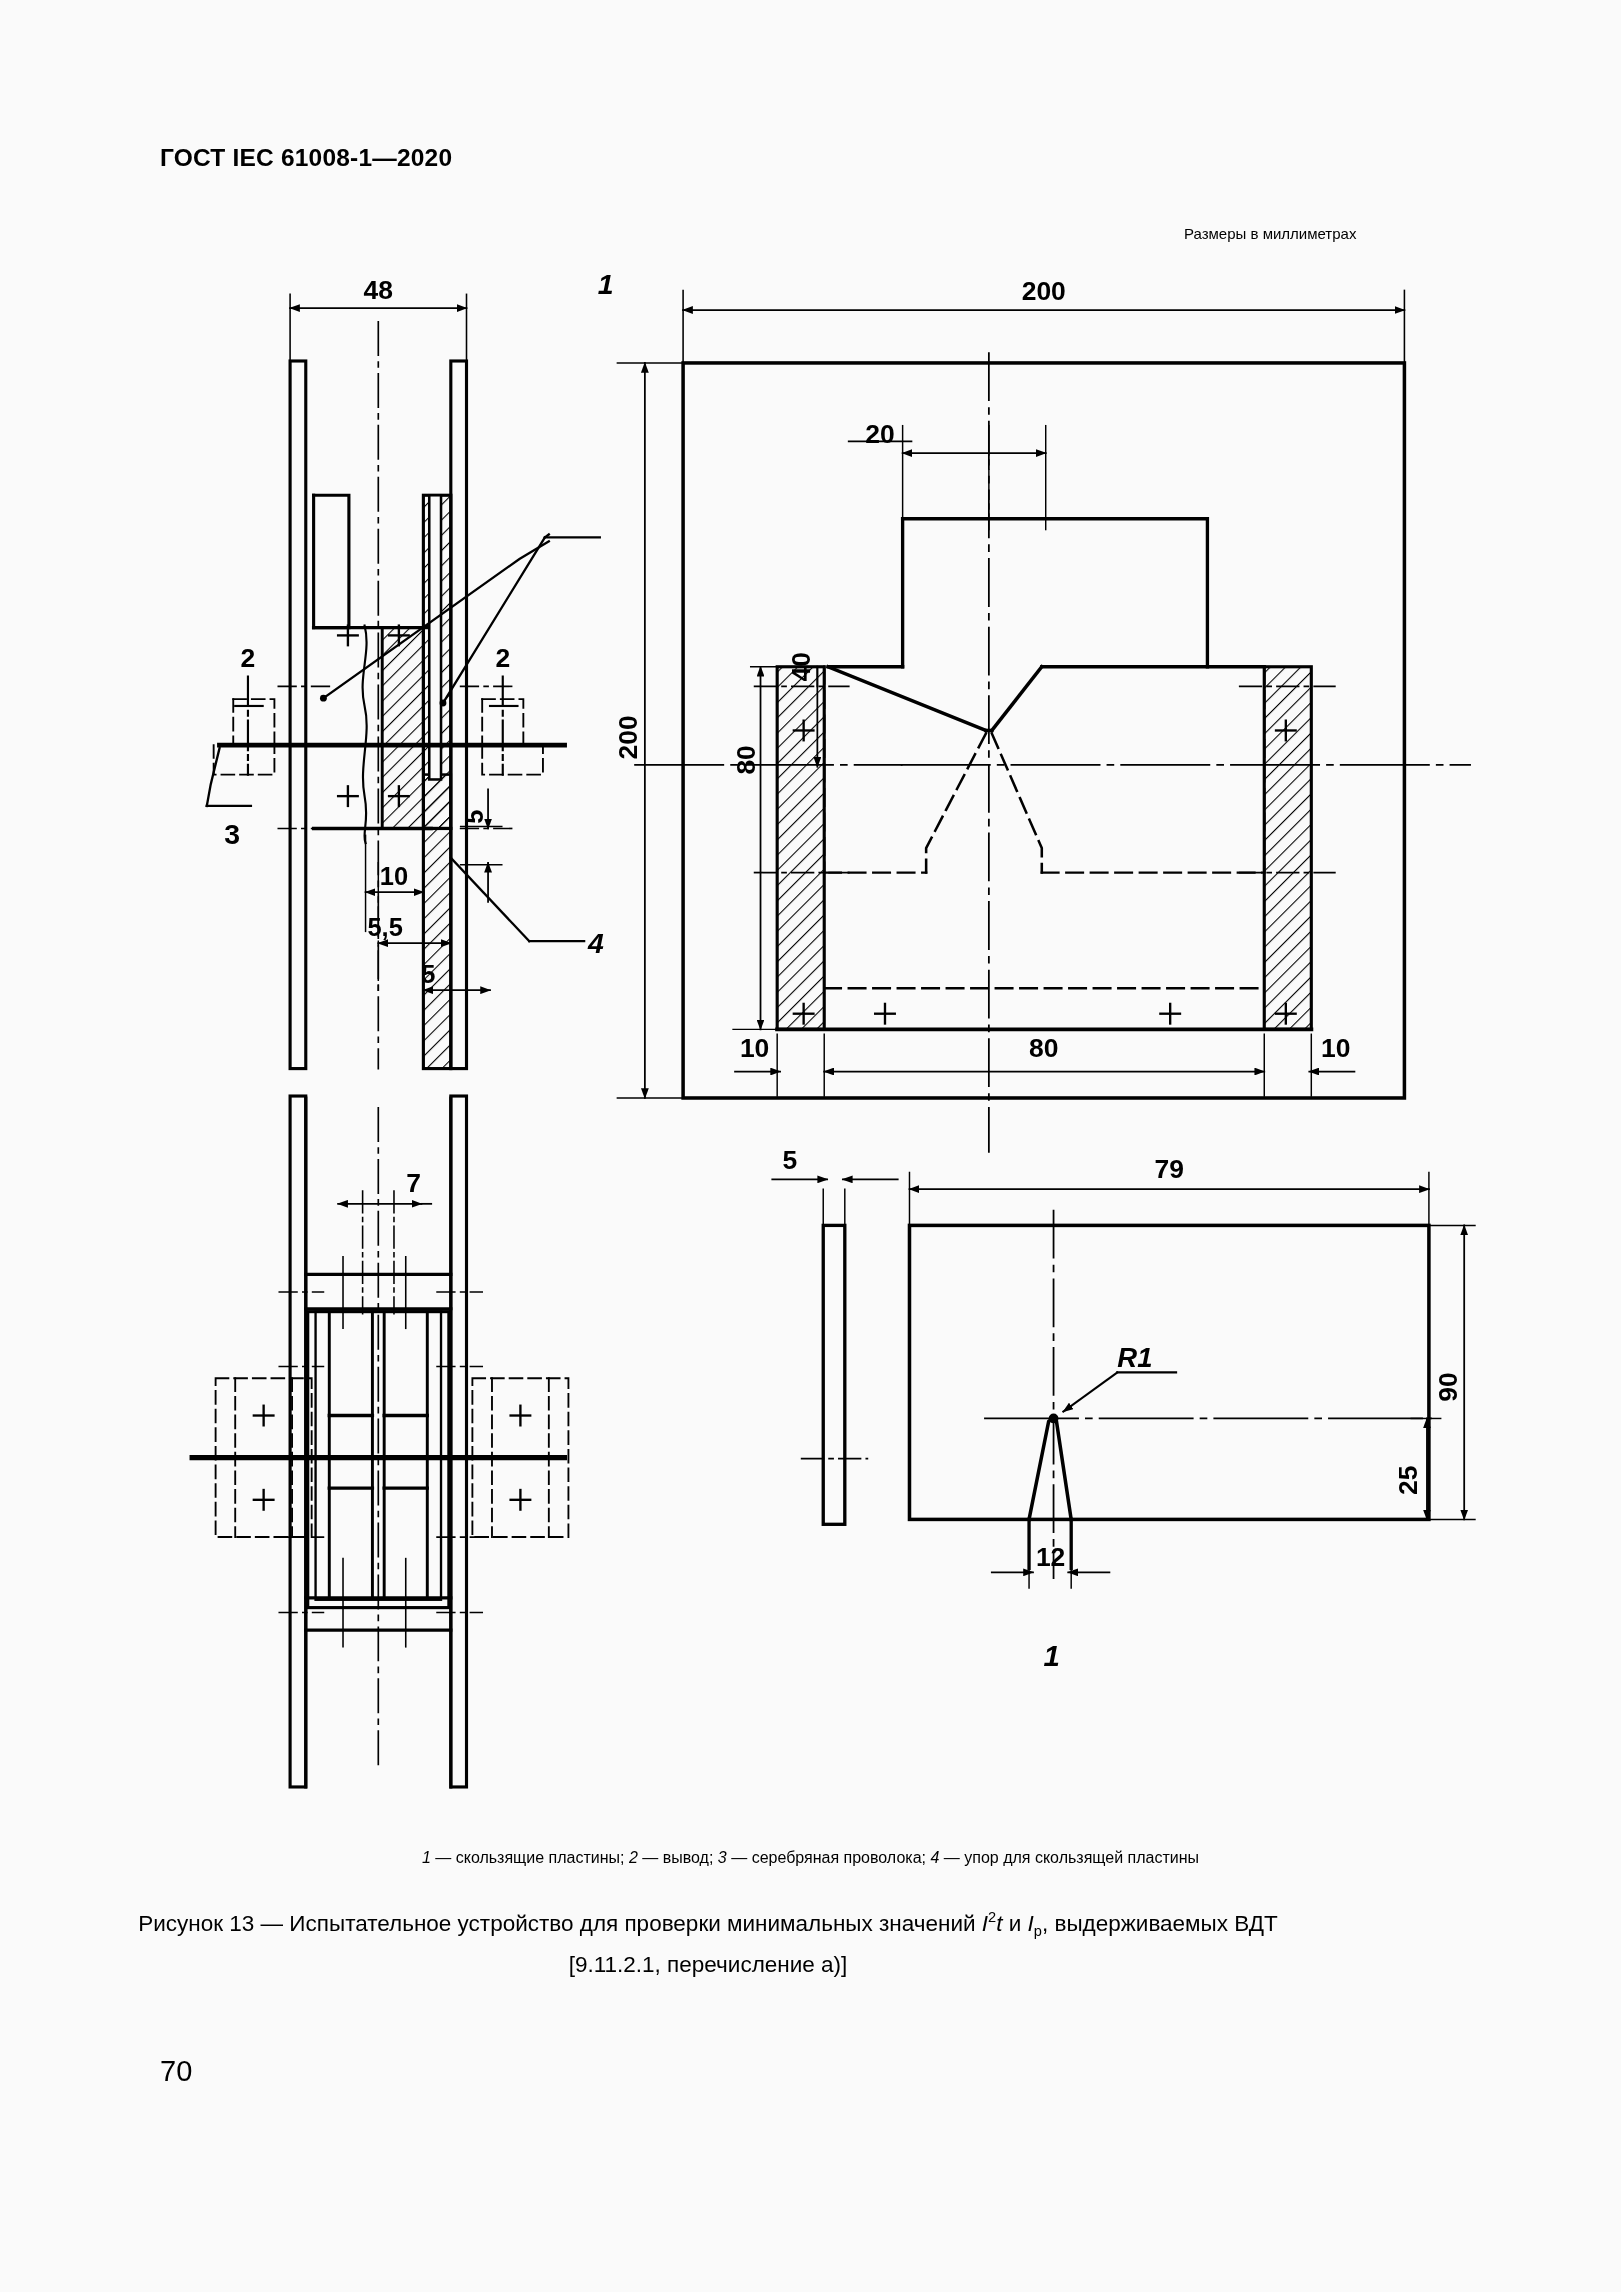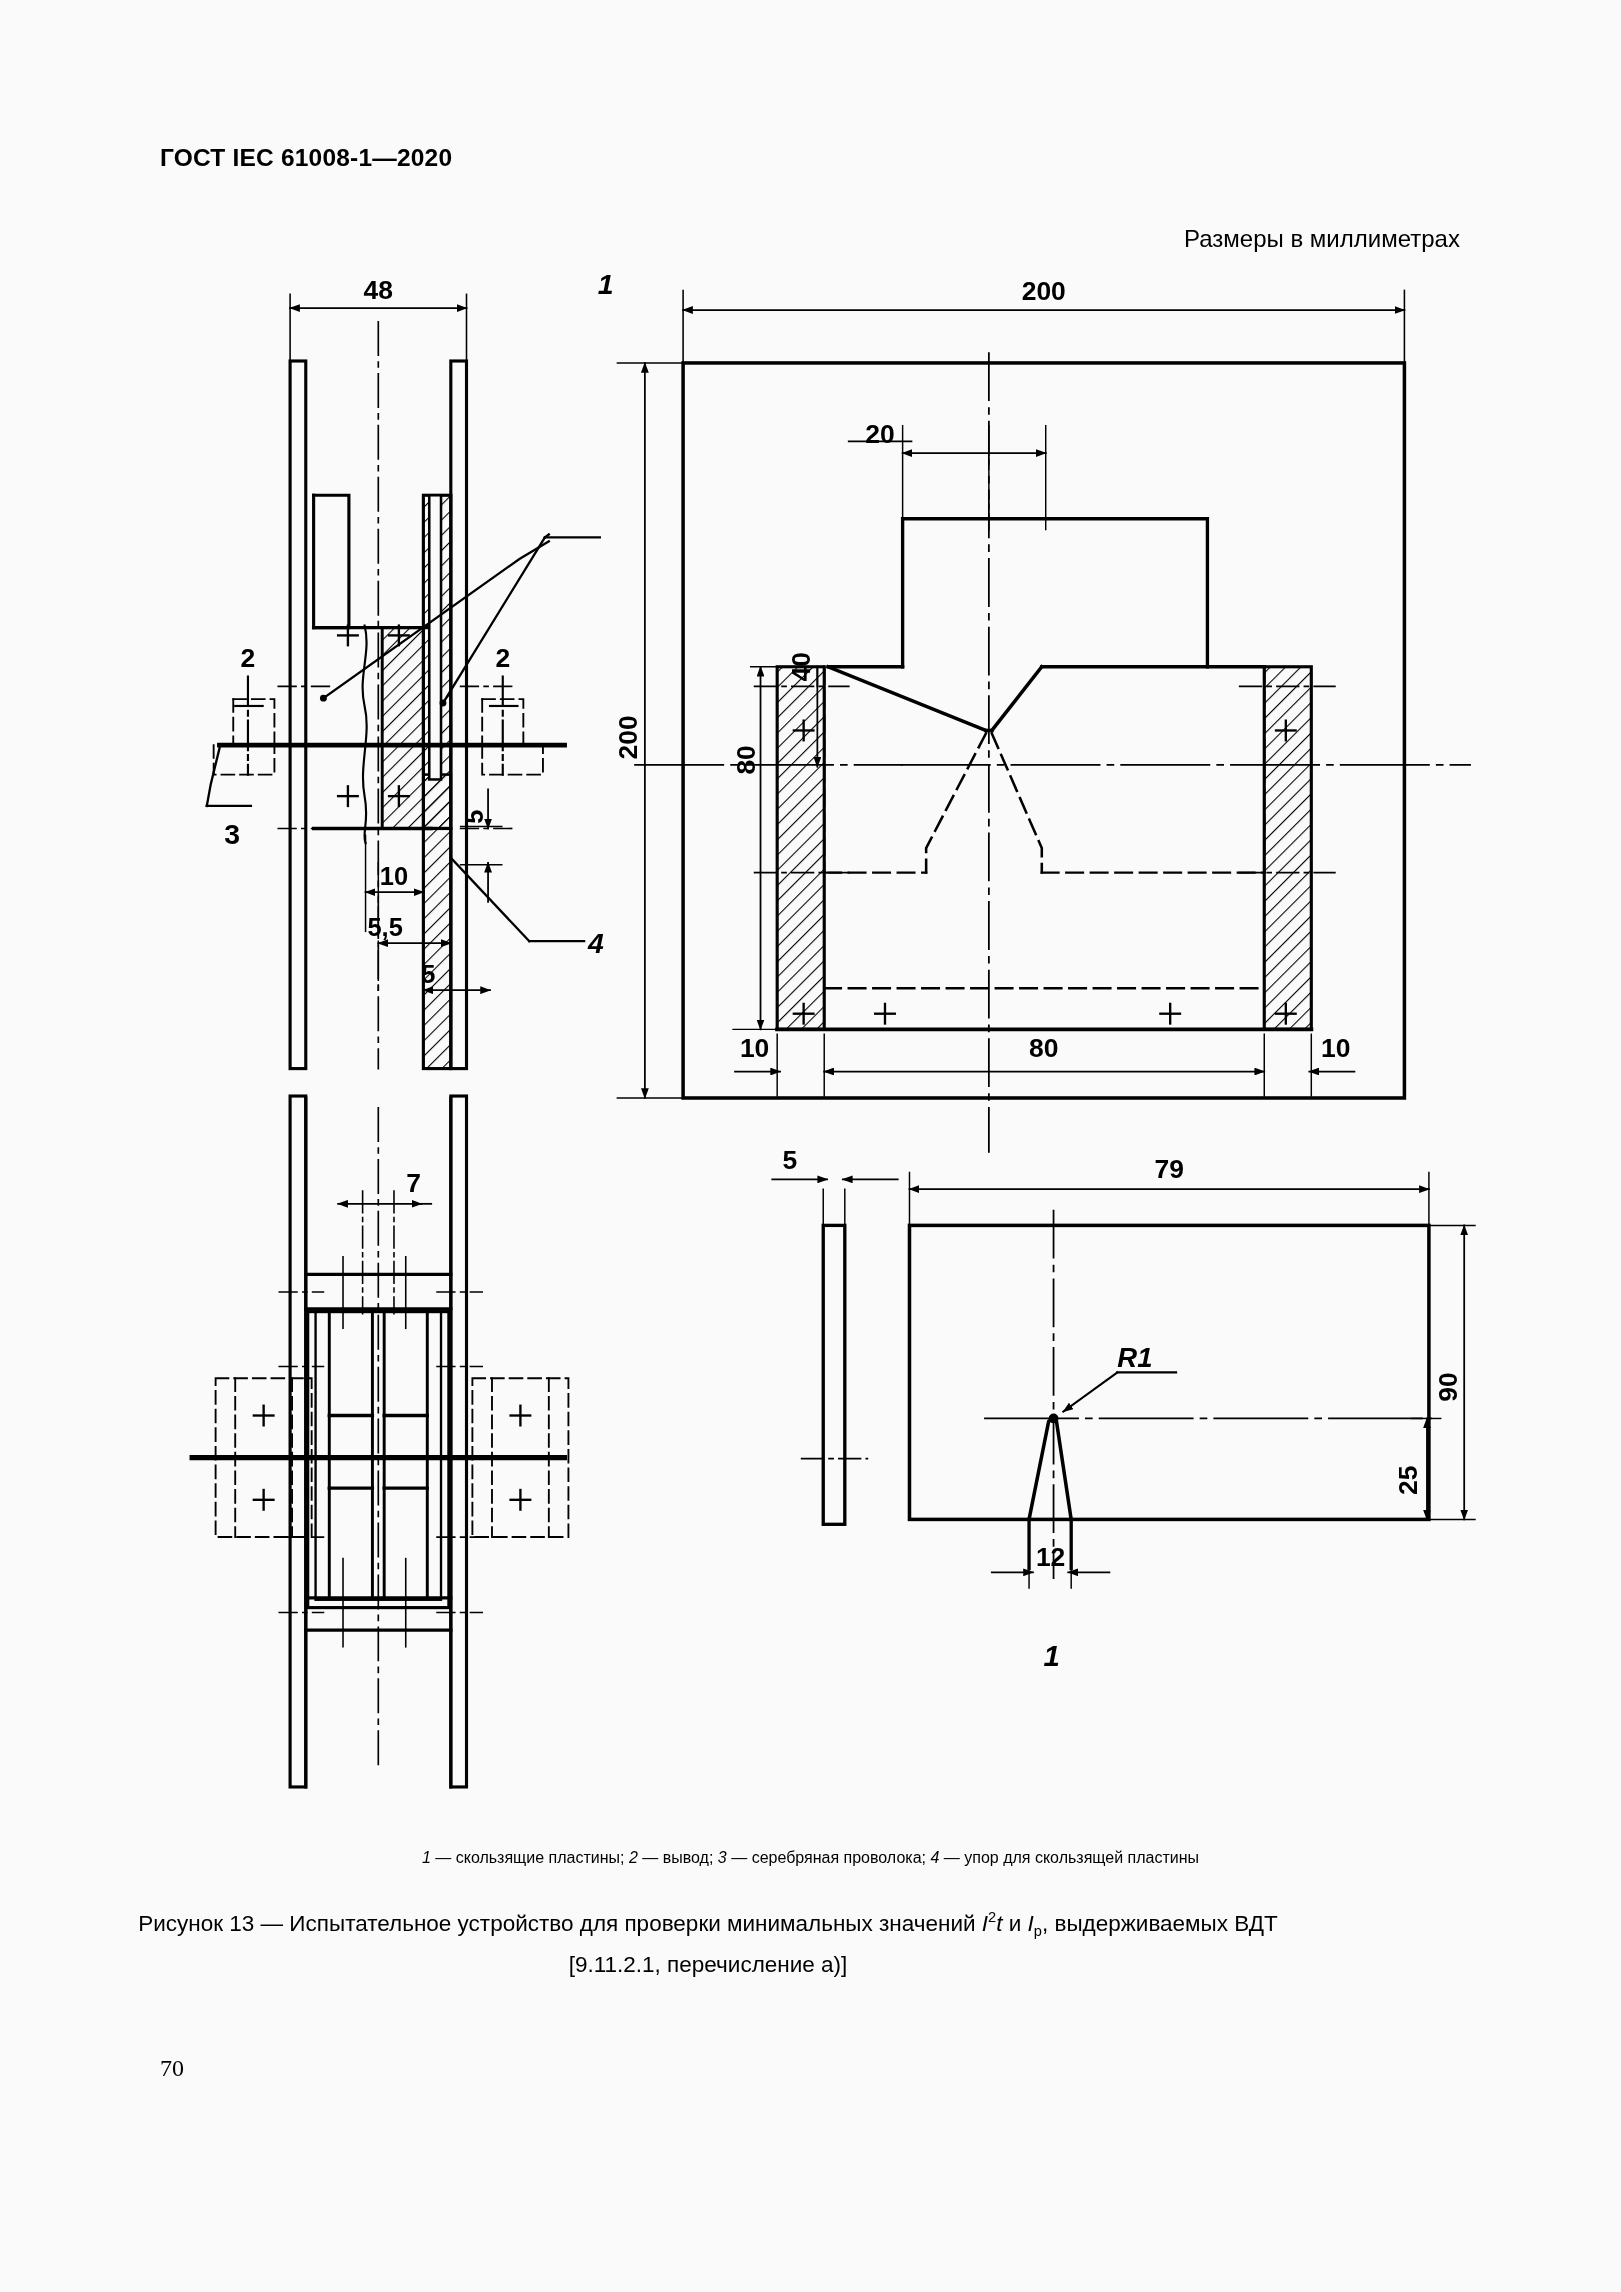--- a/index.html
+++ b/index.html
@@ -18,28 +18,27 @@
   .hdr{
     position:absolute;
     left:160px;top:144px;
     font-size:24.5px;font-weight:bold;
     letter-spacing:0.2px;
     white-space:nowrap;
   }
   .units{
     position:absolute;
     left:1184px;top:225px;
-    font-size:24px;
+    font-size:15px;
     white-space:nowrap;
   }
   .pageno{
     position:absolute;
     left:160px;top:2055px;
-    font-size:24px;
-    font-family:Liberation Serif, serif;
+    font-size:29px;
   }
   .legend{
     position:absolute;
     left:0;top:1849px;width:1621px;
     text-align:center;
     font-size:16px;
     white-space:nowrap;
   }
   .legend i{font-style:italic;}
   .caption{

